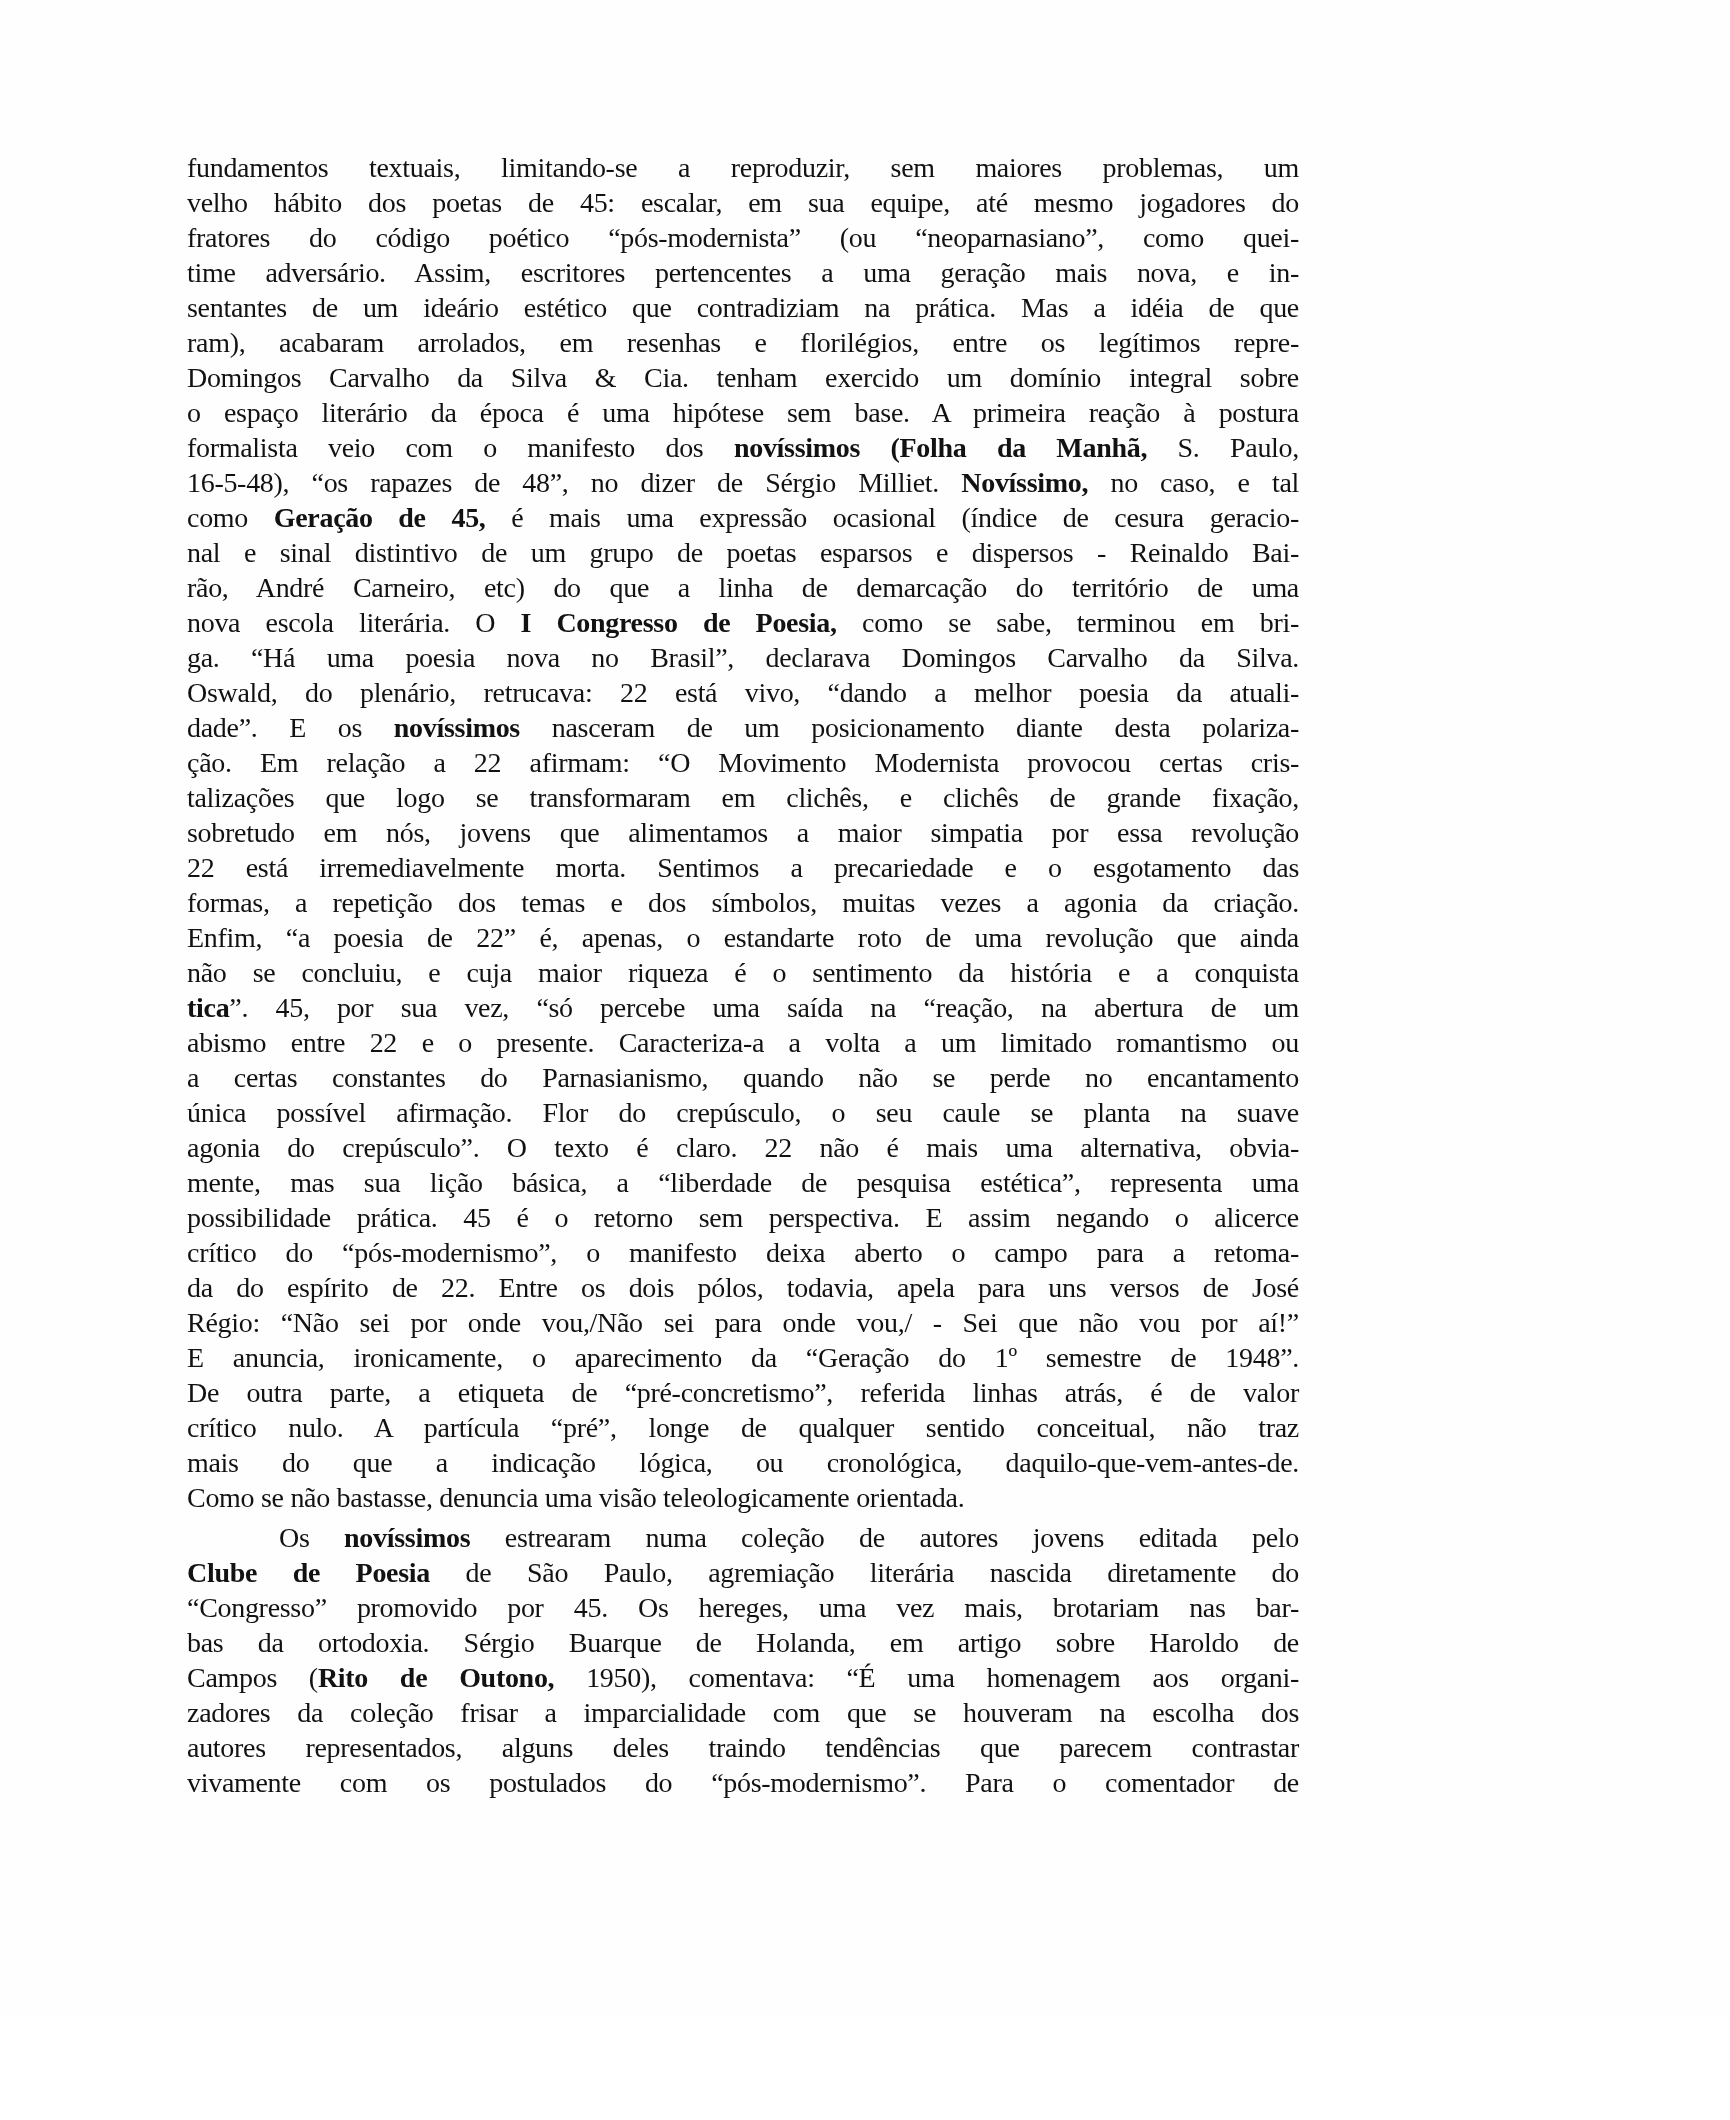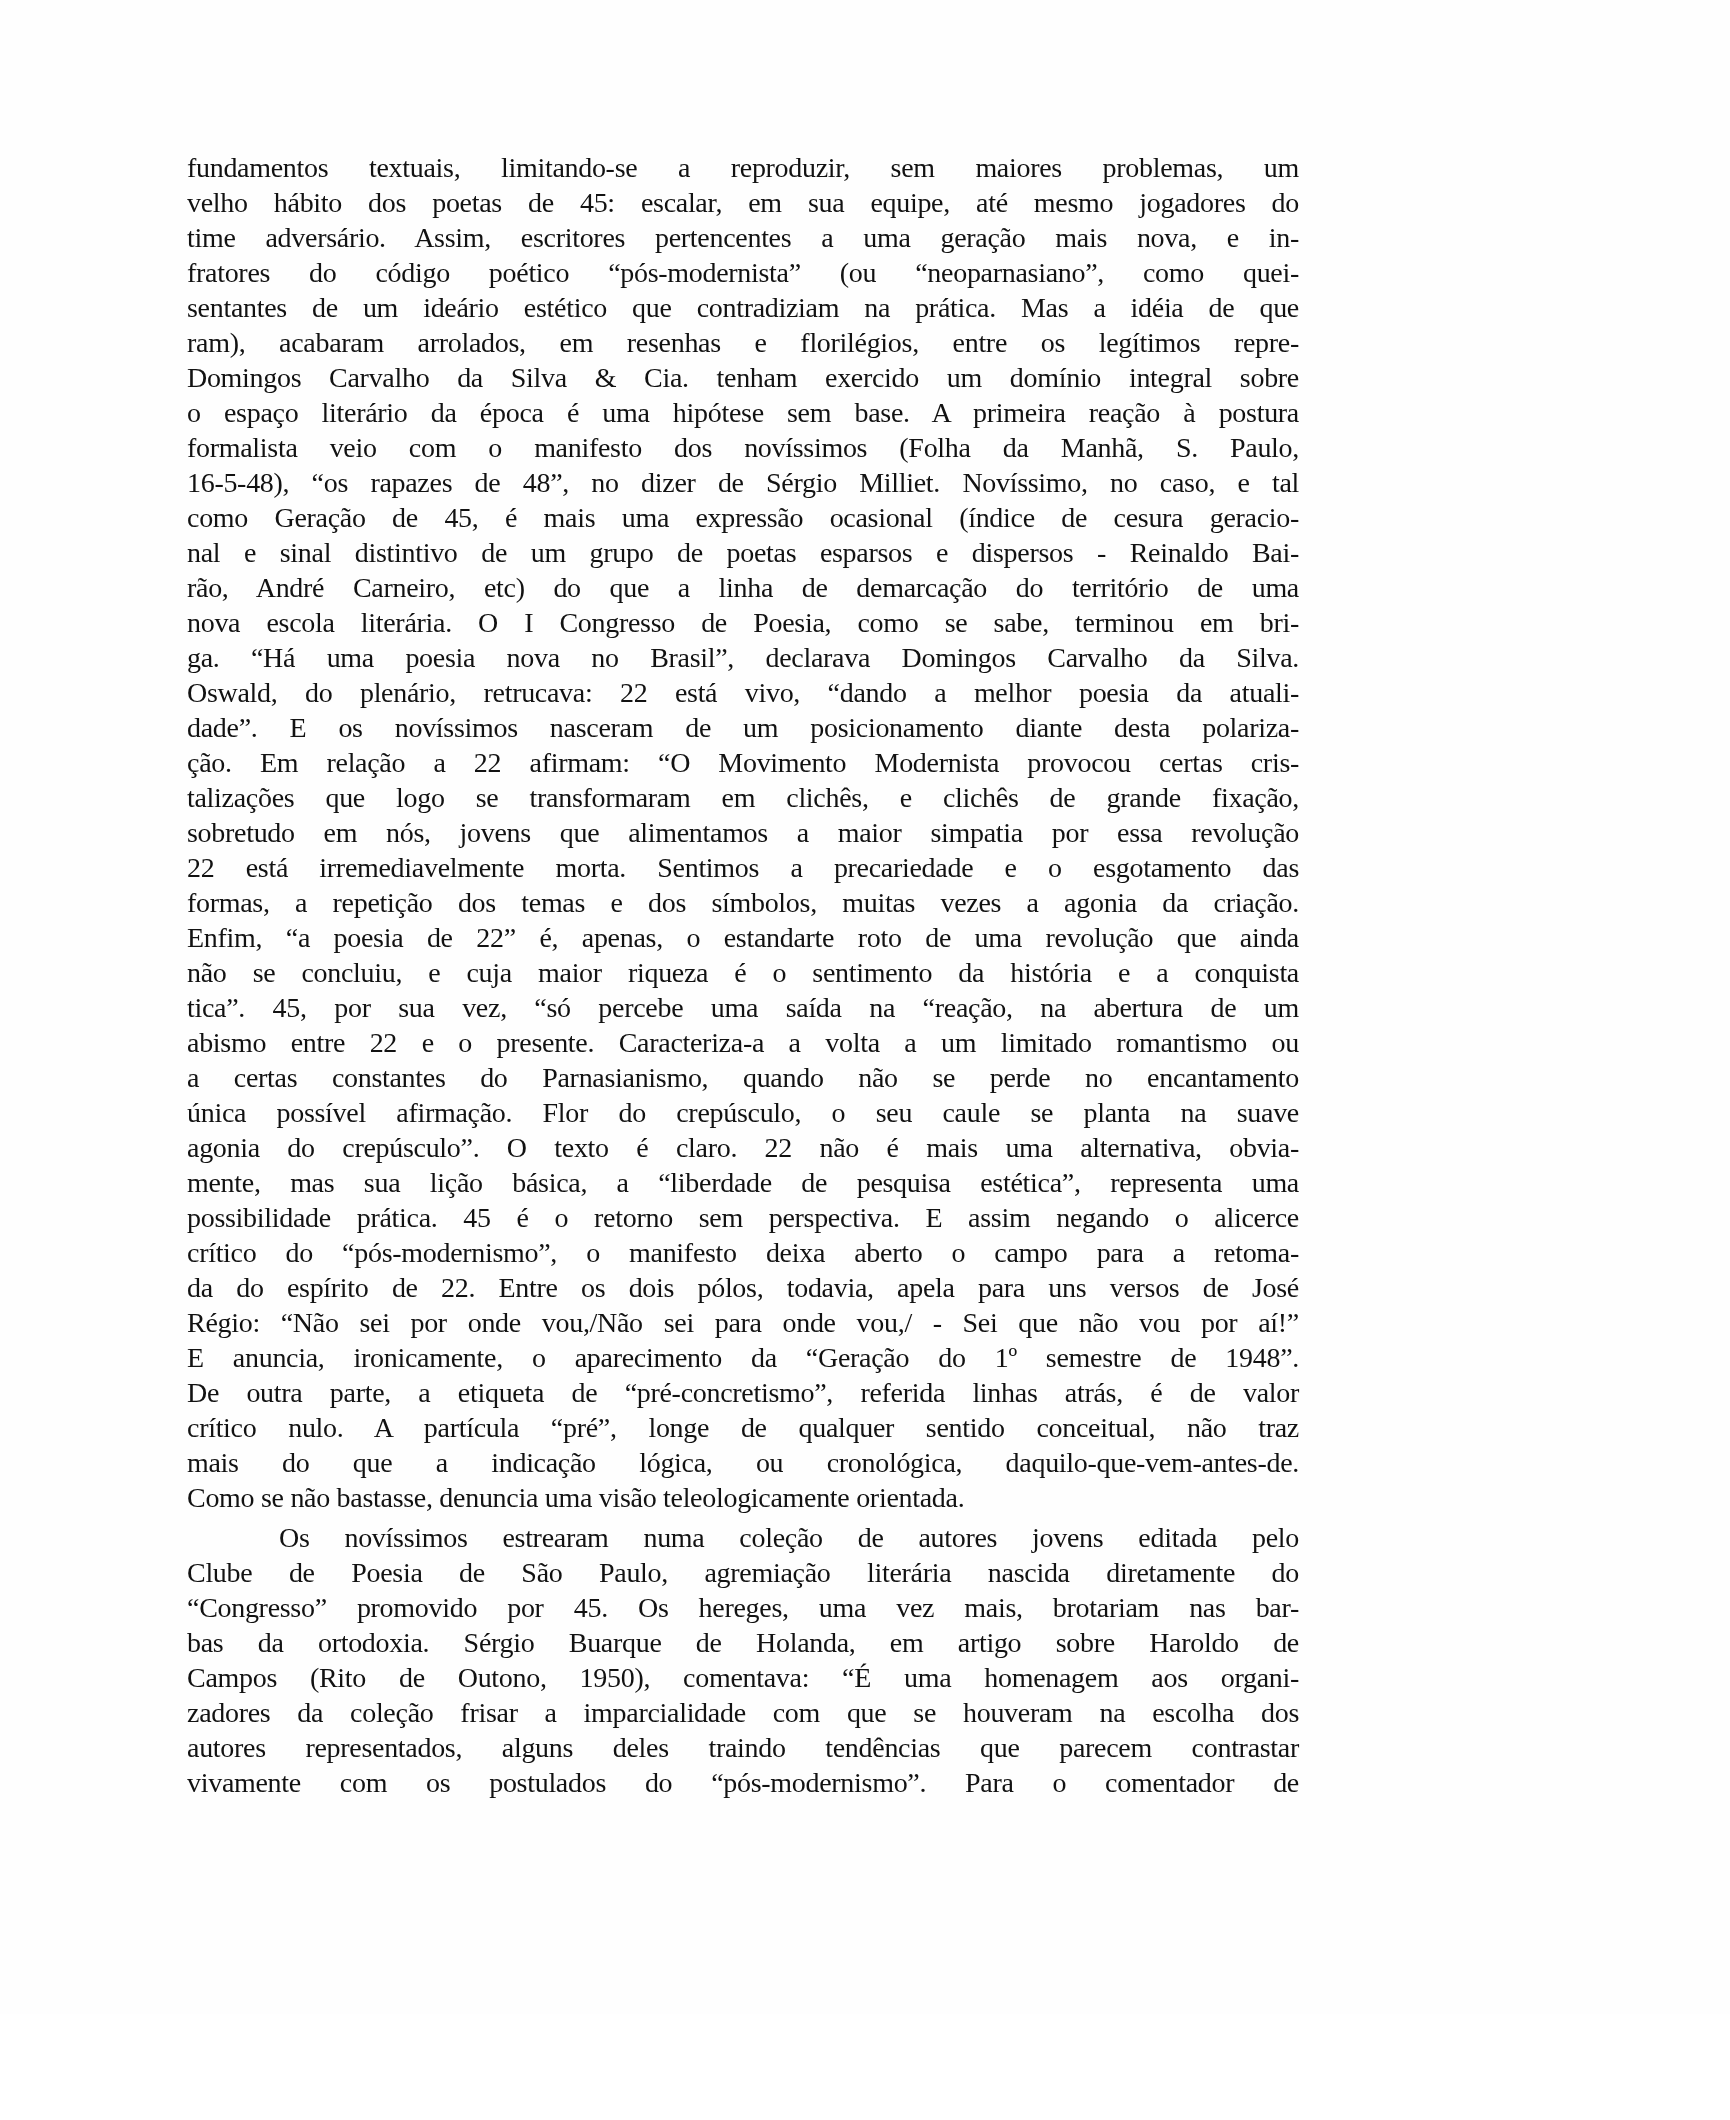--- a/index.html
+++ b/index.html
@@ -33,32 +33,32 @@
     text-align-last: justify;
     white-space: normal;
   }
   .line.line-left {
     text-align-last: left;
   }
   .line.line-indent {
     padding-left: 92px;
   }
   .seg { font-weight: normal; }
-  .seg.bold { font-weight: normal; }
+  .seg.bold { font-weight: bold; }
 </style>
 </head>
 <body>
 
 <div class="page" lang="pt-BR">
   <div class="page-text">
       <div class="paragraph">
         <div class="line"><span class="seg">fundamentos textuais, limitando-se a reproduzir, sem maiores problemas, um</span></div>
         <div class="line"><span class="seg">velho hábito dos poetas de 45: escalar, em sua equipe, até mesmo jogadores do</span></div>
+        <div class="line"><span class="seg">fratores do código poético “pós-modernista” (ou “neoparnasiano”, como quei-</span></div>
         <div class="line"><span class="seg">time adversário. Assim, escritores pertencentes a uma geração mais nova, e in-</span></div>
-        <div class="line"><span class="seg">fratores do código poético “pós-modernista” (ou “neoparnasiano”, como quei-</span></div>
         <div class="line"><span class="seg">sentantes de um ideário estético que contradiziam na prática. Mas a idéia de que</span></div>
         <div class="line"><span class="seg">ram), acabaram arrolados, em resenhas e florilégios, entre os legítimos repre-</span></div>
         <div class="line"><span class="seg">Domingos Carvalho da Silva &amp; Cia. tenham exercido um domínio integral sobre</span></div>
         <div class="line"><span class="seg">o espaço literário da época é uma hipótese sem base. A primeira reação à postura</span></div>
         <div class="line"><span class="seg">formalista veio com o manifesto dos </span><span class="seg bold">novíssimos</span><span class="seg"> </span><span class="seg bold">(Folha da Manhã,</span><span class="seg"> S. Paulo,</span></div>
         <div class="line"><span class="seg">16-5-48), “os rapazes de 48”, no dizer de Sérgio Milliet. </span><span class="seg bold">Novíssimo,</span><span class="seg"> no caso, e tal</span></div>
         <div class="line"><span class="seg">como </span><span class="seg bold">Geração de 45,</span><span class="seg"> é mais uma expressão ocasional (índice de cesura geracio-</span></div>
         <div class="line"><span class="seg">nal e sinal distintivo de um grupo de poetas esparsos e dispersos - Reinaldo Bai-</span></div>
         <div class="line"><span class="seg">rão, André Carneiro, etc) do que a linha de demarcação do território de uma</span></div>
         <div class="line"><span class="seg">nova escola literária. O </span><span class="seg bold">I Congresso de Poesia,</span><span class="seg"> como se sabe, terminou em bri-</span></div>

